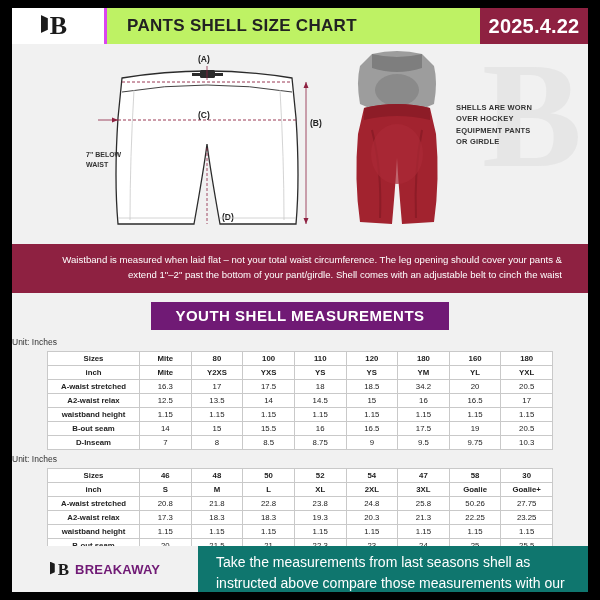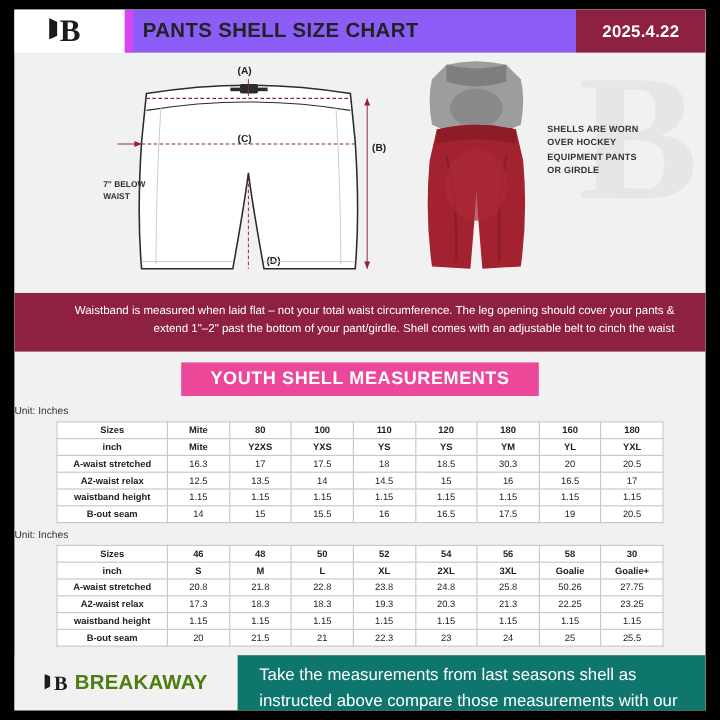--- a/index.html
+++ b/index.html
@@ -51,39 +51,39 @@
     position: absolute;
     left: -9px; top: 2px;
     width: 7px; height: 18px;
     background: #1b1b1b;
     clip-path: polygon(0 0, 100% 18%, 100% 82%, 0 100%);
   }
   .title-box {
     flex: 1;
     display: flex;
     align-items: center;
-    padding-left: 8px;
-    background: #8b5cf6;
-    border-left: 7px solid #d946ef;
+    padding-left: 20px;
+    background: #bef264;
+    border-left: 3px solid #d946ef;
   }
   .title-box h1 {
     margin: 0;
     font-size: 17px;
     font-weight: bold;
     color: #222;
     letter-spacing: 0.3px;
   }
   .date-box {
     width: 108px;
     background: #8e2141;
     color: #fff;
     display: flex;
     align-items: center;
     justify-content: center;
-    font-size: 14px;
+    font-size: 20px;
     font-weight: bold;
     letter-spacing: 0.2px;
   }
 
   
   .diagram {
     position: relative;
     height: 200px;
     background: #f1f1f1;
   }
@@ -129,21 +129,21 @@
     line-height: 1.55;
   }
 
   
   .section-head {
     display: flex;
     justify-content: center;
     padding: 9px 0 3px;
   }
   .section-head .pill {
-    background: #ec4899;
+    background: #701a75;
     color: #fff;
     font-size: 15px;
     font-weight: bold;
     letter-spacing: 0.5px;
     padding: 5px 24px 6px;
   }
   .unit {
     font-size: 8.5px;
     color: #333;
     padding: 4px 0 4px;
@@ -204,23 +204,23 @@
   }
   .footer-logo .fb:before {
     content: "";
     position: absolute;
     left: 0; top: 1px;
     width: 5px; height: 13px;
     background: #1b1b1b;
     clip-path: polygon(0 0, 100% 18%, 100% 82%, 0 100%);
   }
   .footer-logo .fw {
-    font-size: 17px;
-    font-weight: bold;
-    color: #4d7c0f;
+    font-size: 13px;
+    font-weight: bold;
+    color: #701a75;
     letter-spacing: 0.2px;
   }
   .footer-right {
     flex: 1;
     background: #0f766e;
     color: #fff;
     font-size: 14px;
     line-height: 1.5;
     padding: 6px 14px 0 18px;
   }
@@ -327,21 +327,21 @@
           <td class="hdr">YL</td>
           <td class="hdr">YXL</td>
         </tr>
         <tr>
           <td class="rowlabel lbl-red">A-waist stretched</td>
           <td>16.3</td>
           <td>17</td>
           <td>17.5</td>
           <td>18</td>
           <td>18.5</td>
-          <td>30.3</td>
+          <td>34.2</td>
           <td>20</td>
           <td>20.5</td>
         </tr>
         <tr>
           <td class="rowlabel lbl-red">A2-waist relax</td>
           <td>12.5</td>
           <td>13.5</td>
           <td>14</td>
           <td>14.5</td>
           <td>15</td>
@@ -364,34 +364,45 @@
           <td class="rowlabel lbl-red">B-out seam</td>
           <td>14</td>
           <td>15</td>
           <td>15.5</td>
           <td>16</td>
           <td>16.5</td>
           <td>17.5</td>
           <td>19</td>
           <td>20.5</td>
         </tr>
+        <tr>
+          <td class="rowlabel lbl-red">D-Inseam</td>
+          <td>7</td>
+          <td>8</td>
+          <td>8.5</td>
+          <td>8.75</td>
+          <td>9</td>
+          <td>9.5</td>
+          <td>9.75</td>
+          <td>10.3</td>
+        </tr>
       </tbody>
     </table>
 
     <div class="unit">Unit: Inches</div>
     <table class="size">
       <tbody>
         <tr>
           <td class="rowlabel hdr">Sizes</td>
           <td class="hdr">46</td>
           <td class="hdr">48</td>
           <td class="hdr">50</td>
           <td class="hdr">52</td>
           <td class="hdr">54</td>
-          <td class="hdr">56</td>
+          <td class="hdr">47</td>
           <td class="hdr">58</td>
           <td class="hdr">30</td>
         </tr>
         <tr>
           <td class="rowlabel hdr">inch</td>
           <td class="hdr">S</td>
           <td class="hdr">M</td>
           <td class="hdr">L</td>
           <td class="hdr">XL</td>
           <td class="hdr">2XL</td>

